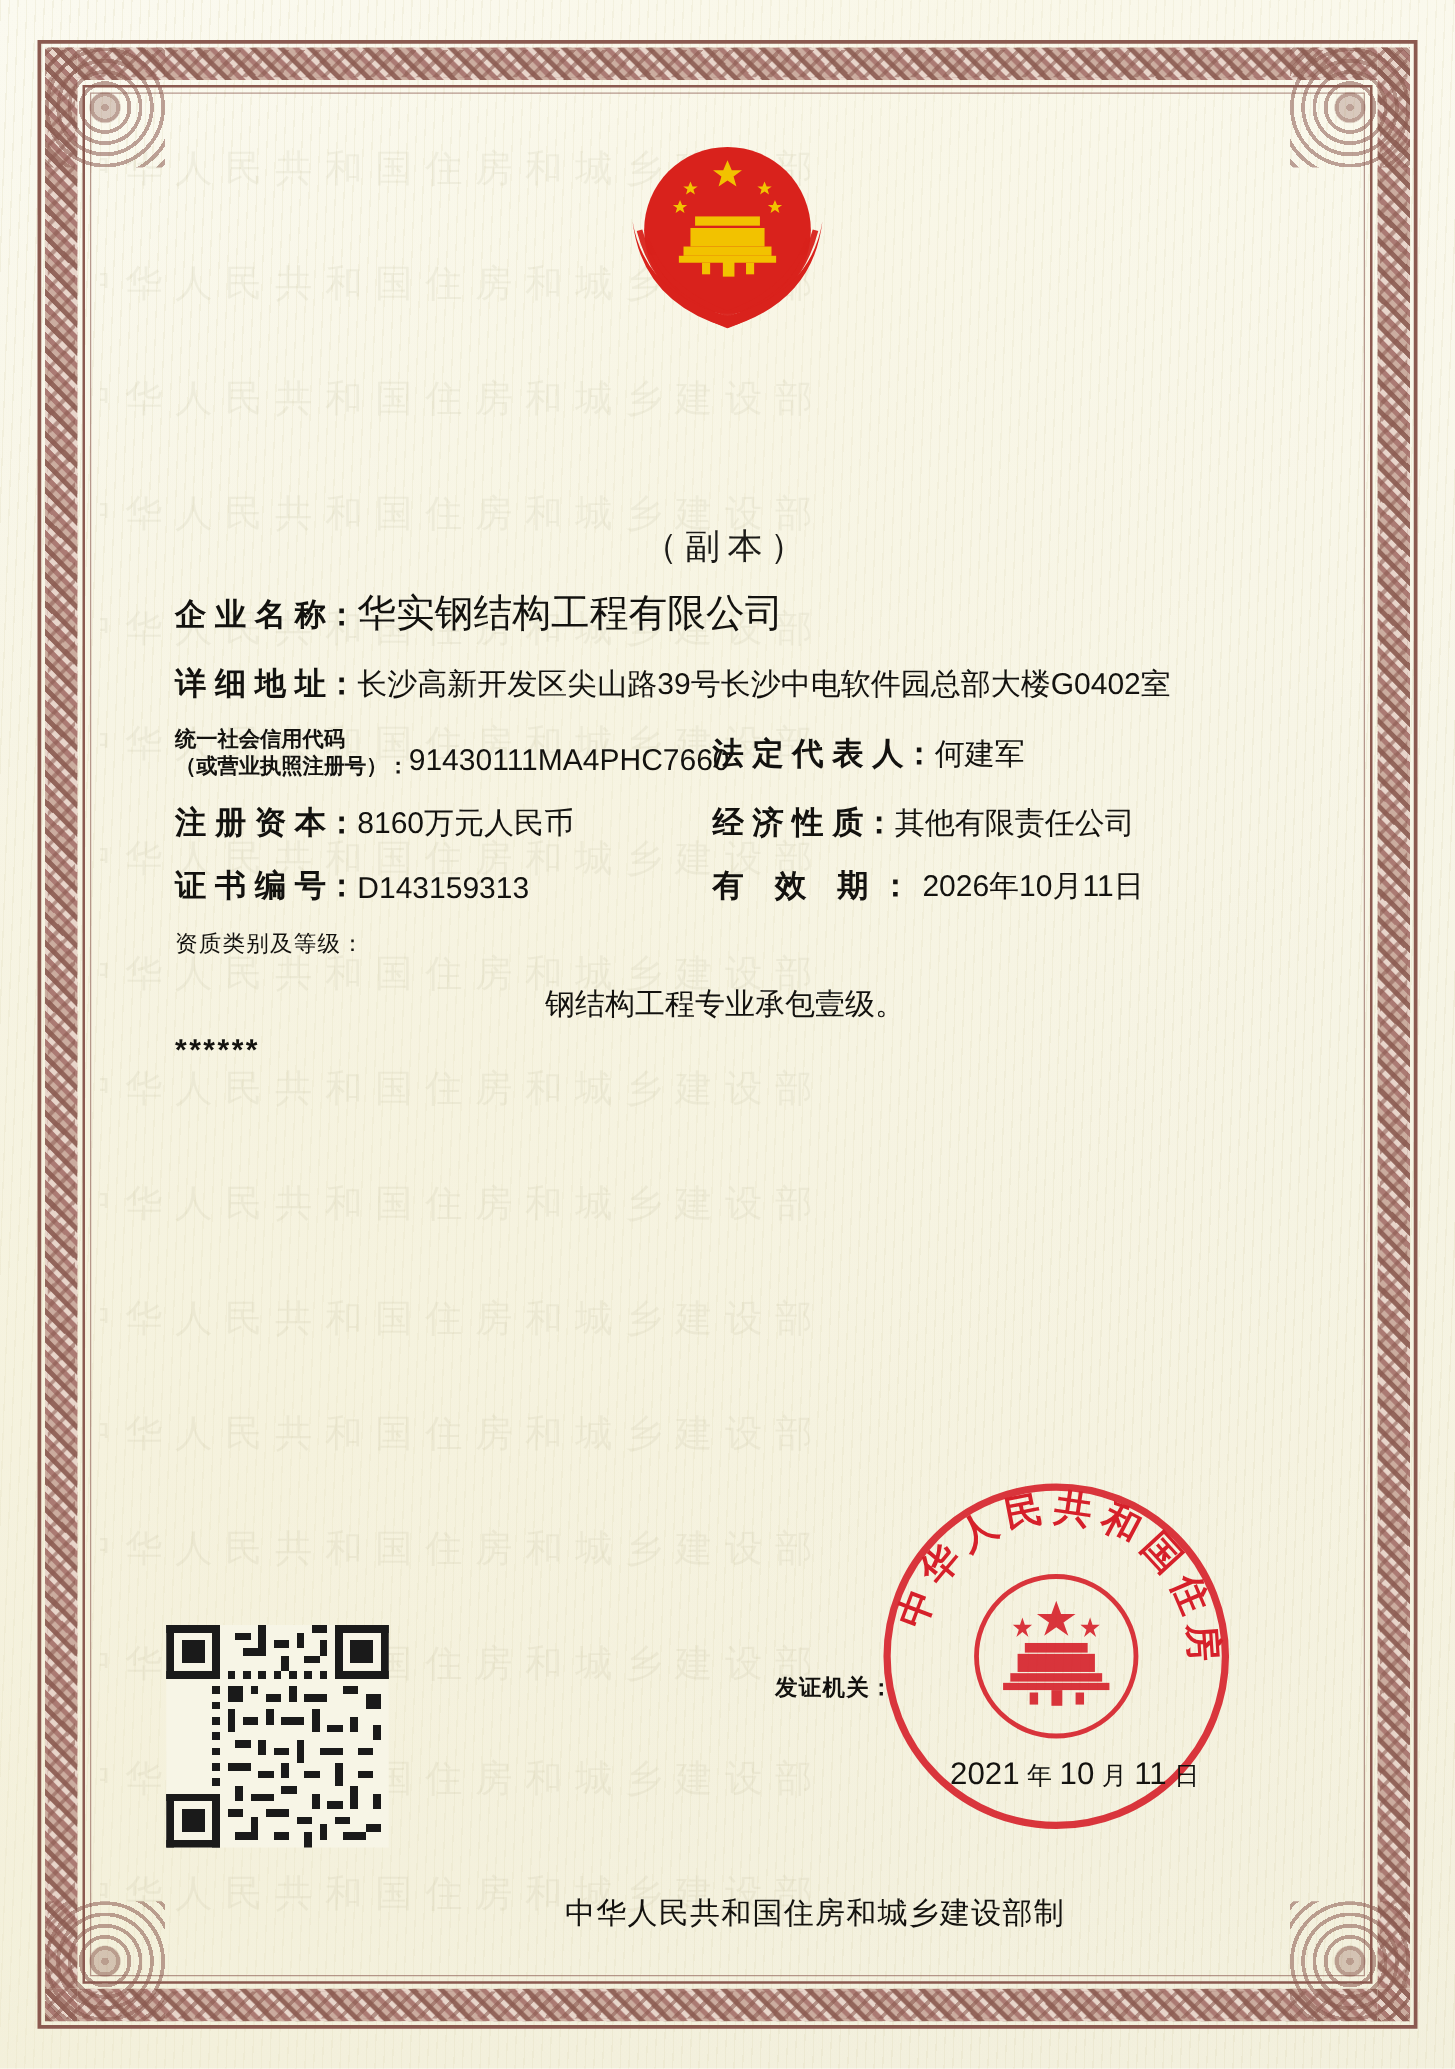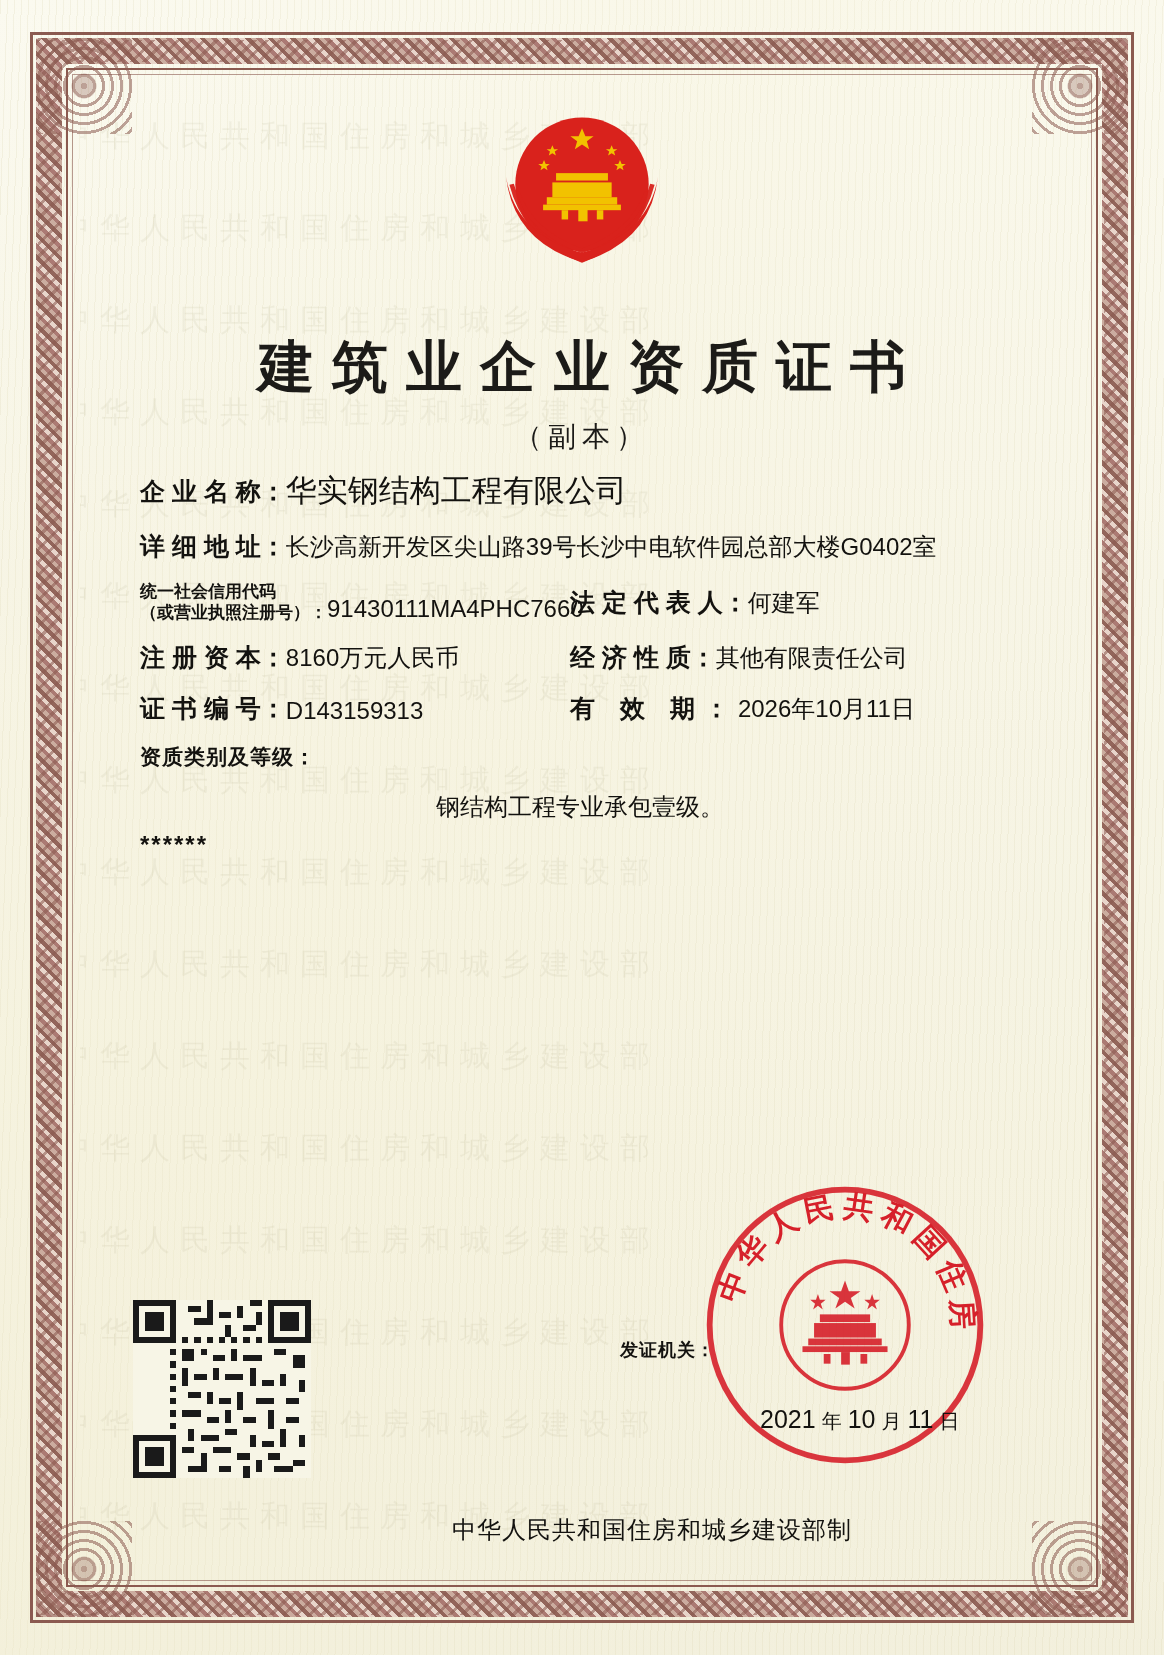--- a/index.html
+++ b/index.html
@@ -155,22 +155,22 @@
     font-size: 17px;
     line-height: 21px;
     font-family: Liberation Serif, serif;
     text-align: left;
     white-space: nowrap;
   }
   .qual-block {
     margin-top: 16px;
   }
   .qual-title {
-    font-weight: bold;
-    font-size: 21px;
+    font-weight: normal;
+    font-size: 18px;
     letter-spacing: 1px;
     font-family: "Liberation Sans", "DejaVu Sans", sans-serif;
   }
   .qual-line {
     margin-top: 20px;
     font-size: 24px;
     font-family: "Liberation Sans", "DejaVu Sans", sans-serif;
     text-align: center;
   }
   .qual-stars {
@@ -307,21 +307,20 @@
         </g>
       <g transform="translate(132,42) scale(0.62)">
           <use href="#star5"></use>
         </g>
       <g transform="translate(141,58) scale(0.62)">
           <use href="#star5"></use>
         </g>
     </svg>
   </div>
 
-  <div class="title">建筑业企业资质证书</div>
   <div class="subtitle">（副本）</div>
 
   <div class="fields">
 
     <div class="row">
       <span class="lbl">企 业 名 称：</span>
       <span class="val big">华实钢结构工程有限公司</span>
     </div>
 
     <div class="row">

